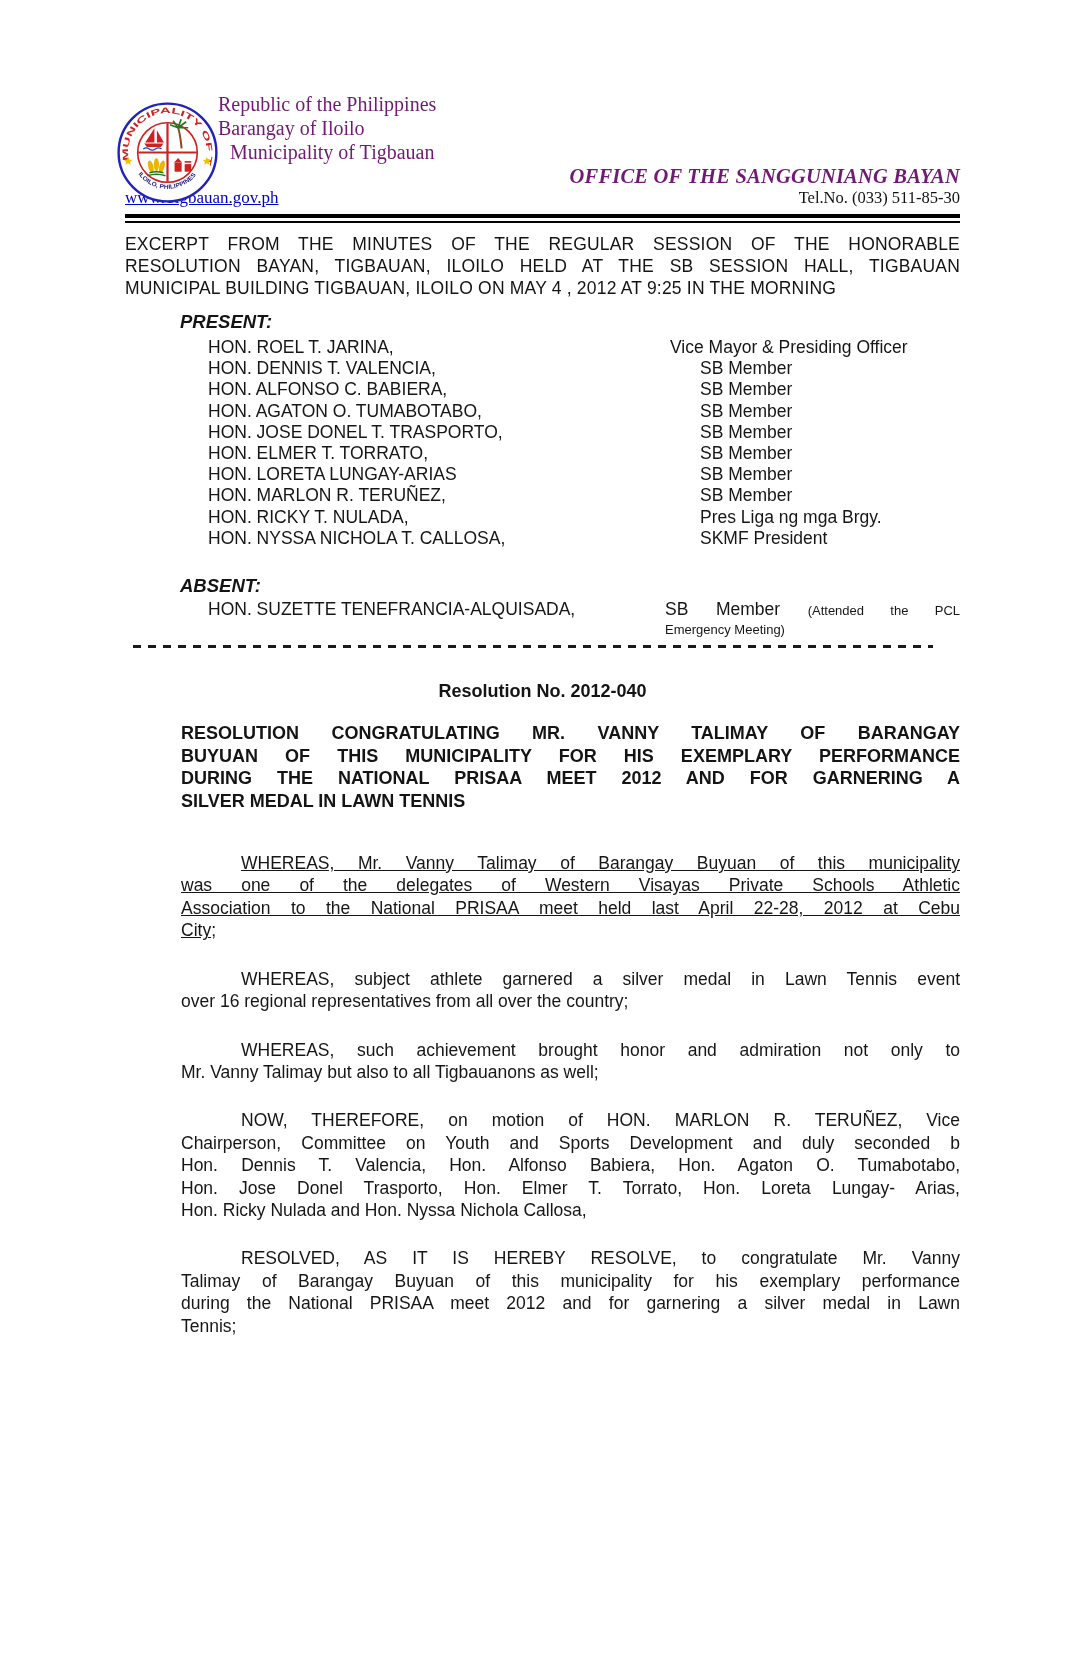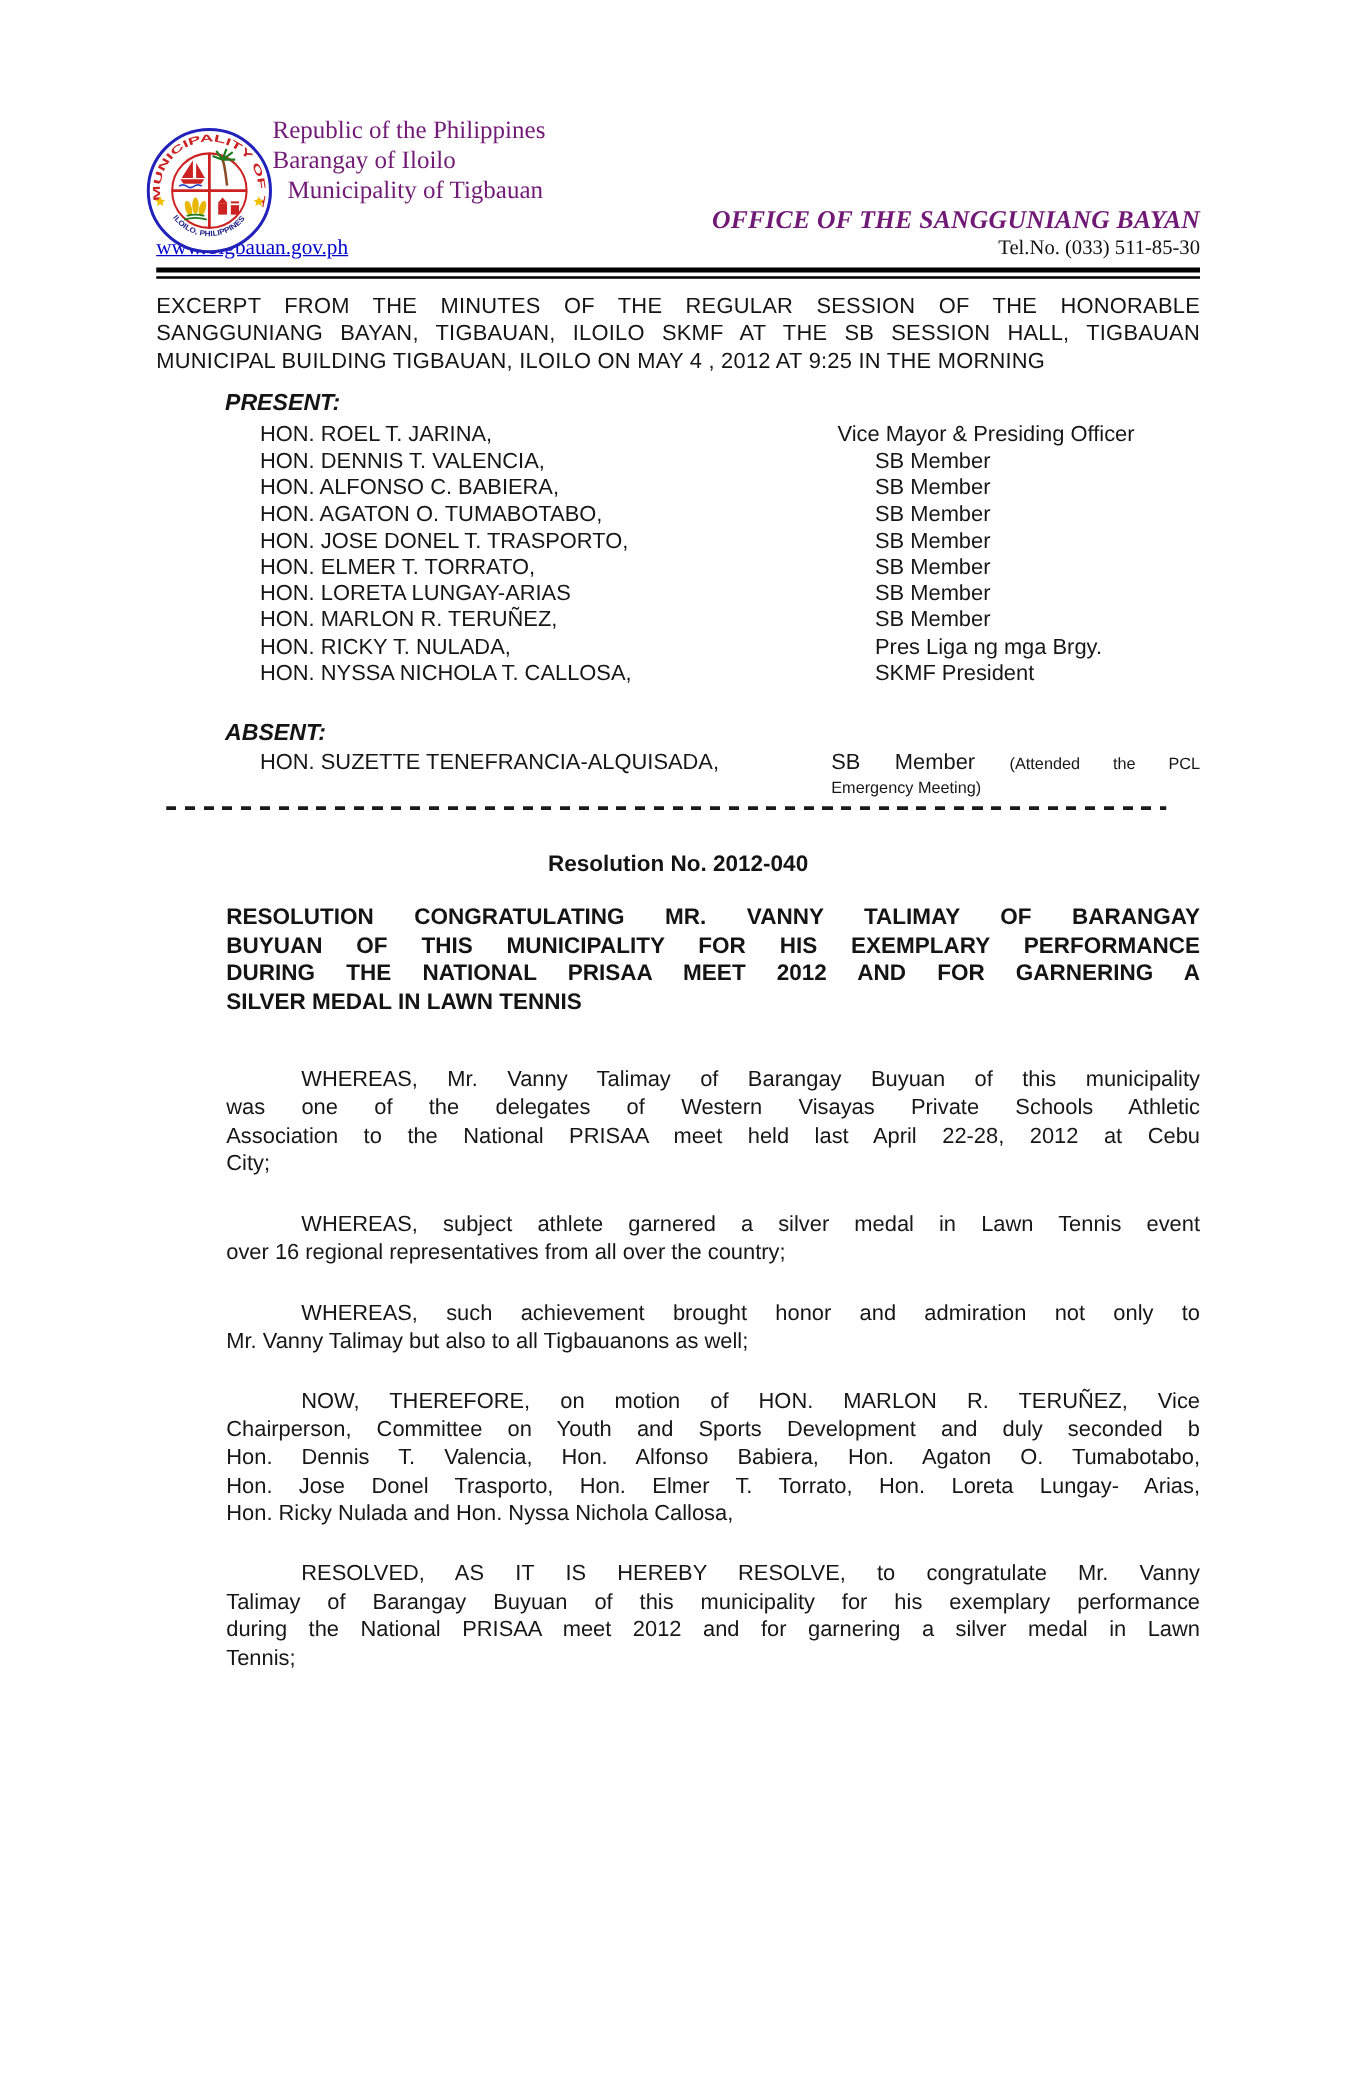--- a/index.html
+++ b/index.html
@@ -42,21 +42,21 @@
   .note{font-size:13px;line-height:19px;}
 
   .dashes{margin-top:6px;margin-left:8px;width:800px;height:3px;
           background:repeating-linear-gradient(90deg,#1a1a1a 0 8px,transparent 8px 15px);}
 
   .res-number{margin-top:32px;text-align:center;font-weight:bold;font-size:18px;
               line-height:22px;color:#141414;}
   .res-title{margin-top:20px;margin-left:56px;width:779px;font-weight:bold;font-size:18px;
              line-height:22.4px;color:#141414;}
   .para{margin:26px 0 0 56px;width:779px;font-size:17.5px;line-height:22.4px;color:#161616;}
-  .para.first{margin-top:40px;}
+  .para.first{margin-top:40px;text-decoration:underline;}
 </style>
 </head>
 <body>
 
 <div class="page">
 
   <svg class="seal" viewBox="0 0 100 100">
     <defs>
       <path id="sealTopArc" d="M 12.3,60.1 A 39,39 0 1 1 87.7,60.1" fill="none"></path>
       <path id="sealBotArc" d="M 20.5,70.6 A 36,36 0 0 0 79.5,70.6" fill="none"></path>
@@ -103,21 +103,21 @@
     </div>
 
     <div class="linkrow">
       <span class="weblink">www.Tigbauan.gov.ph</span>
       <span class="tel">Tel.No. (033) 511-85-30</span>
     </div>
     <div class="rule"></div>
 
     <div class="excerpt">
       <div class="jline">EXCERPT FROM THE MINUTES OF THE REGULAR SESSION OF THE HONORABLE</div>
-      <div class="jline">SANGGUNIANG BAYAN, TIGBAUAN, ILOILO SKMF AT THE SB SESSION HALL, TIGBAUAN</div>
+      <div class="jline">RESOLUTION BAYAN, TIGBAUAN, ILOILO HELD AT THE SB SESSION HALL, TIGBAUAN</div>
       <div class="lastline">MUNICIPAL BUILDING TIGBAUAN, ILOILO ON MAY 4 , 2012 AT 9:25 IN THE MORNING</div>
     </div>
 
     <div class="sec-heading">PRESENT:</div>
     <div class="mlist">
       <div class="mrow">
         <div class="mname">HON. ROEL T. JARINA,</div>
         <div class="mrole">Vice Mayor &amp; Presiding Officer</div>
       </div>
       <div class="mrow">

